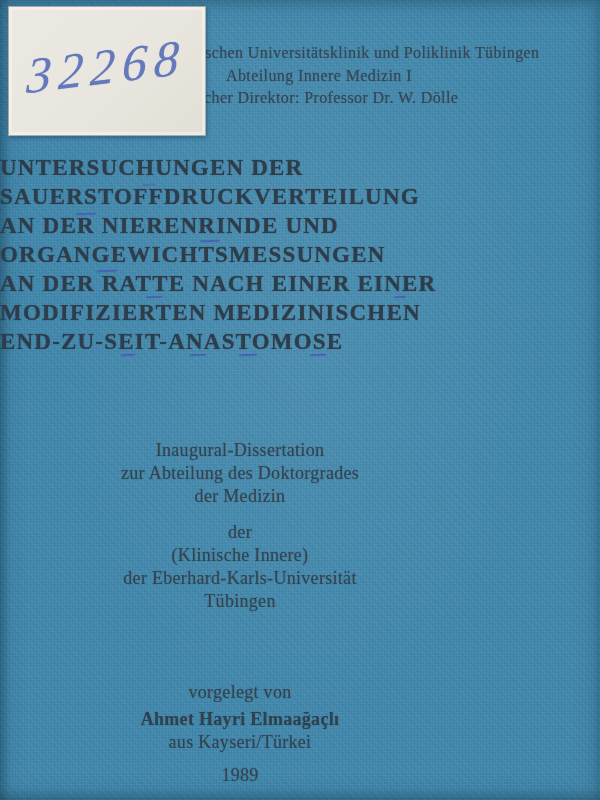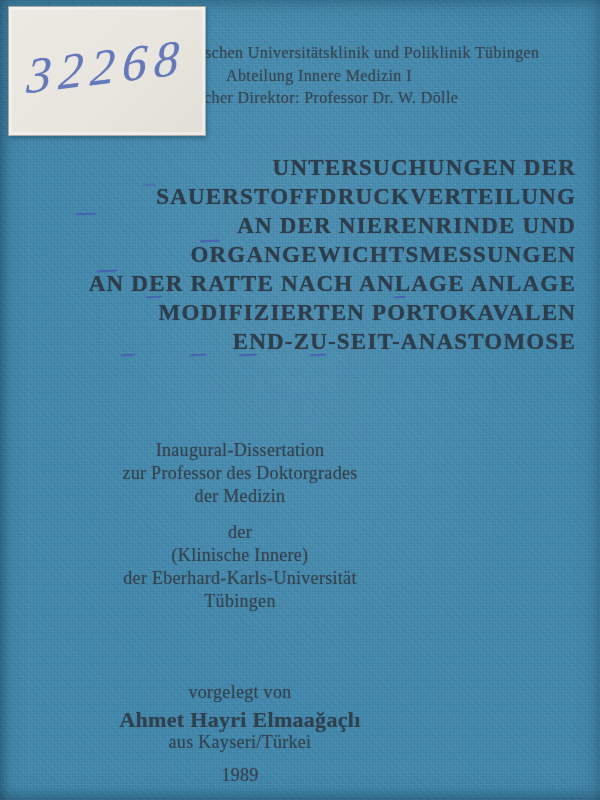--- a/index.html
+++ b/index.html
@@ -22,39 +22,39 @@
   }
   .abs{position:absolute;}
   .nowrap{white-space:nowrap;}
   
   .hdr{
     font-size:16px;color:#384753;letter-spacing:0.4px;
     text-shadow:0 0 1px rgba(45,60,75,0.55);
   }
   
   .title-block{
-    left:0;top:153px;width:576px;text-align:right;
+    left:0;top:153px;width:576px;text-align:left;
   }
   .title-line{
     font-size:23px;font-weight:bold;line-height:29px;
     color:#2e3d49;letter-spacing:1.2px;
     text-shadow:0 0 1px rgba(35,50,65,0.7);
   }
   
   .mid{
     left:0;width:480px;text-align:center;
     color:#37playwright;
   }
   .midtext{
     font-size:18px;line-height:23px;color:#35434f;
     letter-spacing:0.3px;
     text-shadow:0 0 1px rgba(45,60,75,0.5);
   }
   .caps{letter-spacing:1px;}
-  .author{font-weight:bold;font-size:22px;color:#30404c;}
+  .author{font-weight:bold;font-size:18px;color:#30404c;}
   
   .sticker{
     left:8px;top:6px;width:196px;height:128px;
     background:linear-gradient(135deg,#ece9e2 0%,#e9e6df 55%,#e2dfd6 100%);
     border:1px solid rgba(90,100,105,0.45);
     box-shadow: 1px 2px 4px rgba(10,40,60,0.35), inset 0 0 0 3px rgba(255,255,255,0.35);
   }
   .sticker-number{
     position:absolute;left:18px;top:40px;
     font-family:"Liberation Serif","DejaVu Serif",serif;
@@ -84,39 +84,39 @@
 
   <div class="abs sticker">
     <span class="sticker-number">32268</span>
   </div>
 
   <div class="abs title-block">
     <div class="title-line">UNTERSUCHUNGEN DER</div>
     <div class="title-line">SAUERSTOFFDRUCKVERTEILUNG</div>
     <div class="title-line">AN DER NIERENRINDE UND</div>
     <div class="title-line">ORGANGEWICHTSMESSUNGEN</div>
-    <div class="title-line">AN DER RATTE NACH ANLAGE ANLAGE</div>
-    <div class="title-line">MODIFIZIERTEN PORTOKAVALEN</div>
+    <div class="title-line">AN DER RATTE NACH EINER EINER</div>
+    <div class="title-line">MODIFIZIERTEN MEDIZINISCHEN</div>
     <div class="title-line">END-ZU-SEIT-ANASTOMOSE</div>
   </div>
 
   <div class="pen-mark" style="left:142px;top:184px;width:14px;opacity:.55;"></div>
   <div class="pen-mark" style="left:76px;top:213px;width:20px;"></div>
   <div class="pen-mark" style="left:200px;top:240px;width:20px;"></div>
   <div class="pen-mark" style="left:97px;top:270px;width:20px;"></div>
   <div class="pen-mark" style="left:146px;top:296px;width:16px;"></div>
   <div class="pen-mark" style="left:394px;top:296px;width:12px;"></div>
   <div class="pen-mark" style="left:121px;top:354px;width:14px;"></div>
   <div class="pen-mark" style="left:190px;top:354px;width:16px;"></div>
   <div class="pen-mark" style="left:239px;top:354px;width:18px;"></div>
   <div class="pen-mark" style="left:310px;top:354px;width:16px;"></div>
 
   <div class="abs mid" style="top:439px;">
     <div class="midtext">Inaugural-Dissertation</div>
-    <div class="midtext">zur Professor des Doktorgrades</div>
+    <div class="midtext">zur Abteilung des Doktorgrades</div>
     <div class="midtext">der Medizin</div>
   </div>
 
   <div class="abs mid" style="top:521px;">
     <div class="midtext">der</div>
     <div class="midtext">(Klinische Innere)</div>
     <div class="midtext">der Eberhard-Karls-Universität</div>
     <div class="midtext">Tübingen</div>
   </div>
 

